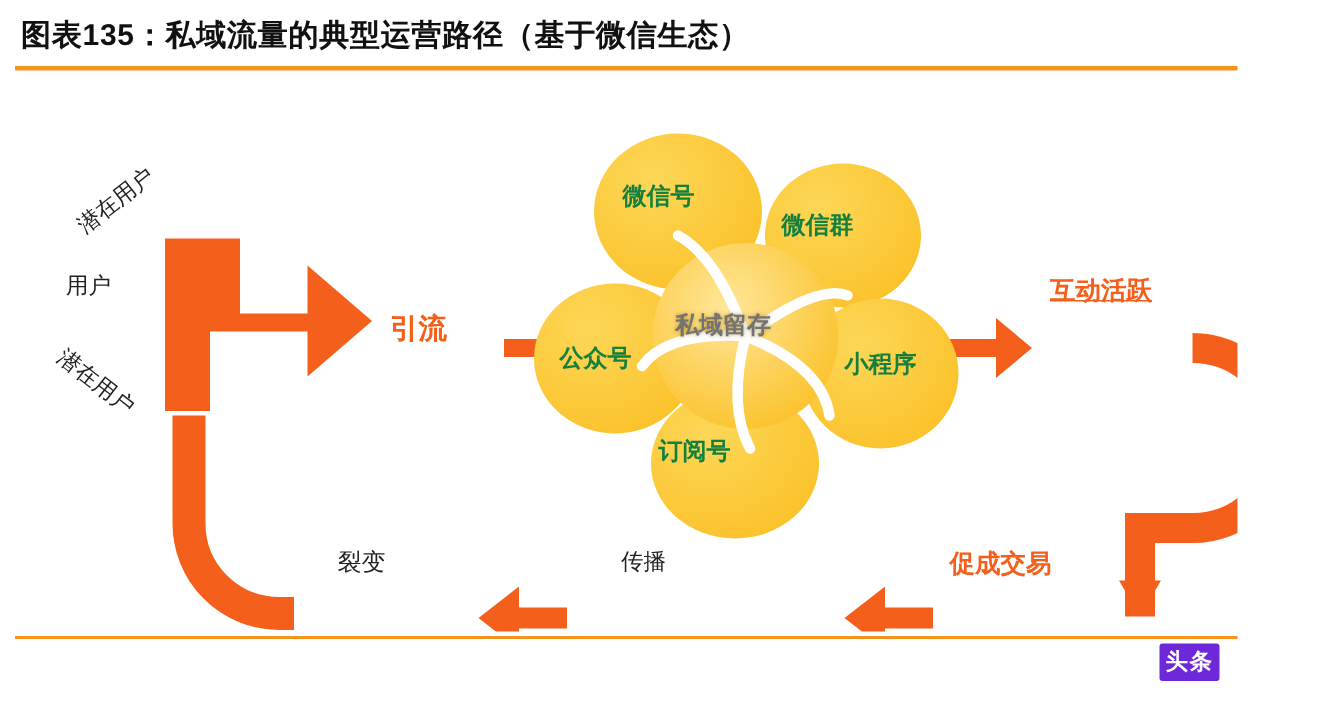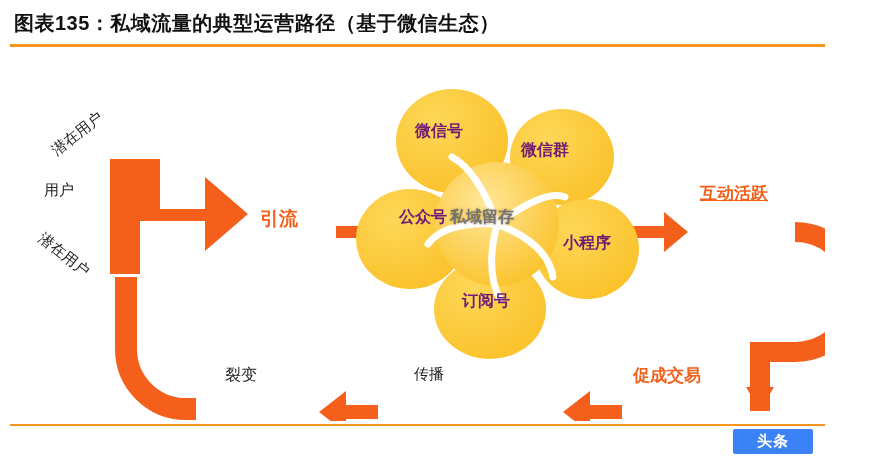--- a/index.html
+++ b/index.html
@@ -72,25 +72,25 @@
   .watermark {
     position: absolute;
     right: 12px;
     top: 424px;
     display: flex;
     align-items: center;
     gap: 8px;
     height: 34px;
   }
   .wm-box {
-    background: #3b82f6;
+    background: #6d28d9;
     color: #ffffff;
     font-size: 15px;
     font-weight: bold;
-    padding: 3px 24px;
+    padding: 3px 4px;
     border-radius: 2px;
     letter-spacing: 1px;
   }
   .wm-text {
     font-size: 21px;
     font-weight: bold;
     color: #1a1a1a;
     white-space: nowrap;
   }
   
@@ -106,21 +106,21 @@
     font-size: 16px;
   }
   .lbl-dark {
     color: #222222;
     font-size: 15px;
   }
   .petal-lbl {
     position: absolute;
     white-space: nowrap;
     font-size: 16px;
-    color: #701a75;
+    color: #15803d;
     font-weight: bold;
   }
   .center-lbl {
     position: absolute;
     white-space: nowrap;
     font-size: 16px;
     color: #737373;
     font-weight: bold;
     text-shadow: 0 0 3px rgba(140,100,10,0.6);
   }
@@ -219,22 +219,22 @@
 
     <div class="lbl lbl-orange" style="left:260px; top:133px; font-size:19px;margin-top:24px;">引流</div>
     <div class="lbl lbl-orange" style="left:700px; top:133px; font-size:17px;text-decoration:underline;">互动活跃</div>
     <div class="lbl lbl-orange" style="left:633px; top:315px; font-size:17px;">促成交易</div>
     <div class="lbl lbl-dark" style="left:414px; top:316px; font-size:15px;">传播</div>
     <div class="lbl lbl-dark" style="left:225px; top:316px; font-size:16px;">裂变</div>
 
     <div class="petal-lbl" style="left:415px; top:72px;">微信号</div>
     <div class="petal-lbl" style="left:521px; top:91px;">微信群</div>
     <div class="petal-lbl" style="left:563px; top:184px;">小程序</div>
-    <div class="petal-lbl" style="left:462px; top:242px;">订阅号</div>
-    <div class="petal-lbl" style="left:373px; top:158px;margin-left:26px;">公众号</div>
+    <div class="petal-lbl" style="left:439px; top:242px;">订阅号</div>
+    <div class="petal-lbl" style="left:373px; top:180px;">公众号</div>
 
     <div class="center-lbl" style="left:450px; top:158px;">私域留存</div>
   </div>
 
   <div class="footer-rule"></div>
   <div class="watermark">
     <span class="wm-box">头条</span>
   </div>
 
 </div>

